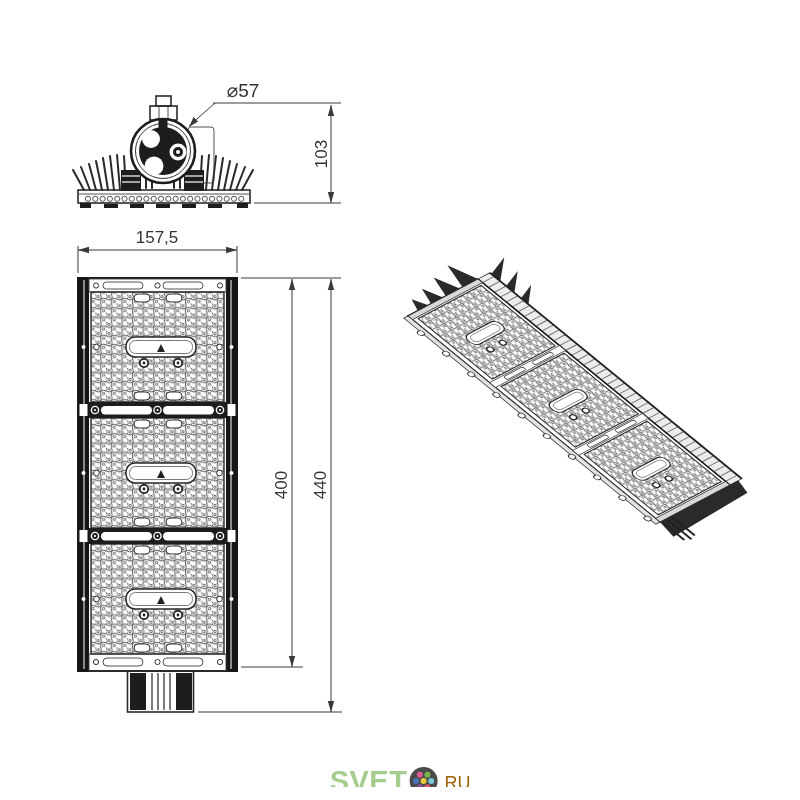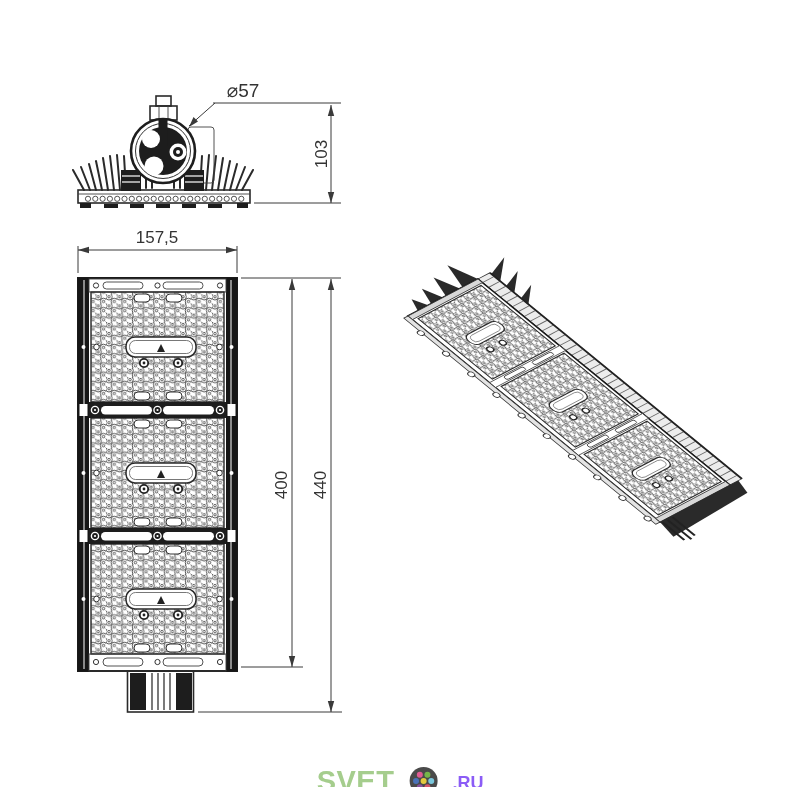--- a/index.html
+++ b/index.html
@@ -8,23 +8,23 @@
   svg text{font-family:"Liberation Sans",sans-serif;}
   .ln   {stroke:#2a2a2a;fill:none;stroke-width:1.6;}
   .thin {stroke:#3f3f3f;fill:none;stroke-width:.9;}
   .fin  {stroke:#2a2a2a;stroke-width:2;fill:none;stroke-linecap:round;}
   .dark {fill:#1d1d1d;stroke:none;}
   .dim  {stroke:#3a3a3a;stroke-width:1;fill:none;}
   .arr  {fill:#3a3a3a;stroke:none;}
   .dimt {font-size:17px;fill:#333;text-anchor:middle;}
   .diat {font-size:19px;fill:#333;text-anchor:middle;}
   .wm{position:absolute;left:50%;top:766px;transform:translateX(-50%);
-      display:flex;align-items:center;gap:14px;user-select:none;}
+      display:flex;align-items:center;gap:1px;user-select:none;}
   .wm .big{font-size:29px;font-weight:900;color:#a5cd8d;letter-spacing:.5px;line-height:30px;}
-  .wm .small{font-size:18px;font-weight:700;color:#8b5cf6;align-self:flex-end;line-height:26px;}
+  .wm .small{font-size:18px;font-weight:400;color:#a16207;align-self:flex-end;line-height:26px;}
 </style>
 </head>
 <body>
 
 <div id="stage">
 <svg width="800" height="800" viewBox="0 0 800 800">
   <defs>
     <pattern id="lens" width="10.6" height="9.2" patternUnits="userSpaceOnUse">
       <g stroke="#3f3f3f" stroke-width="0.85" fill="none">
         <circle cx="2.9" cy="2.4" r="3.2"></circle>

